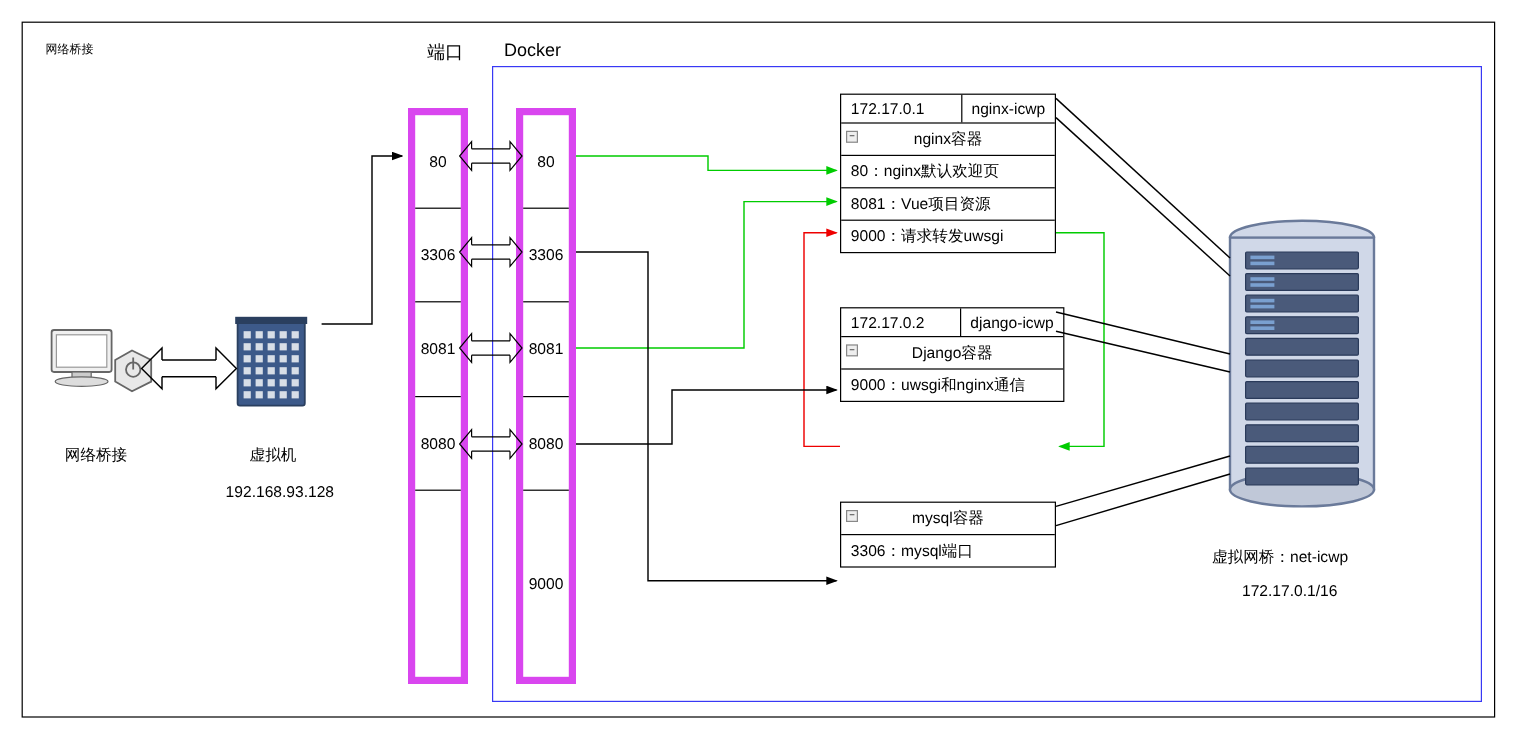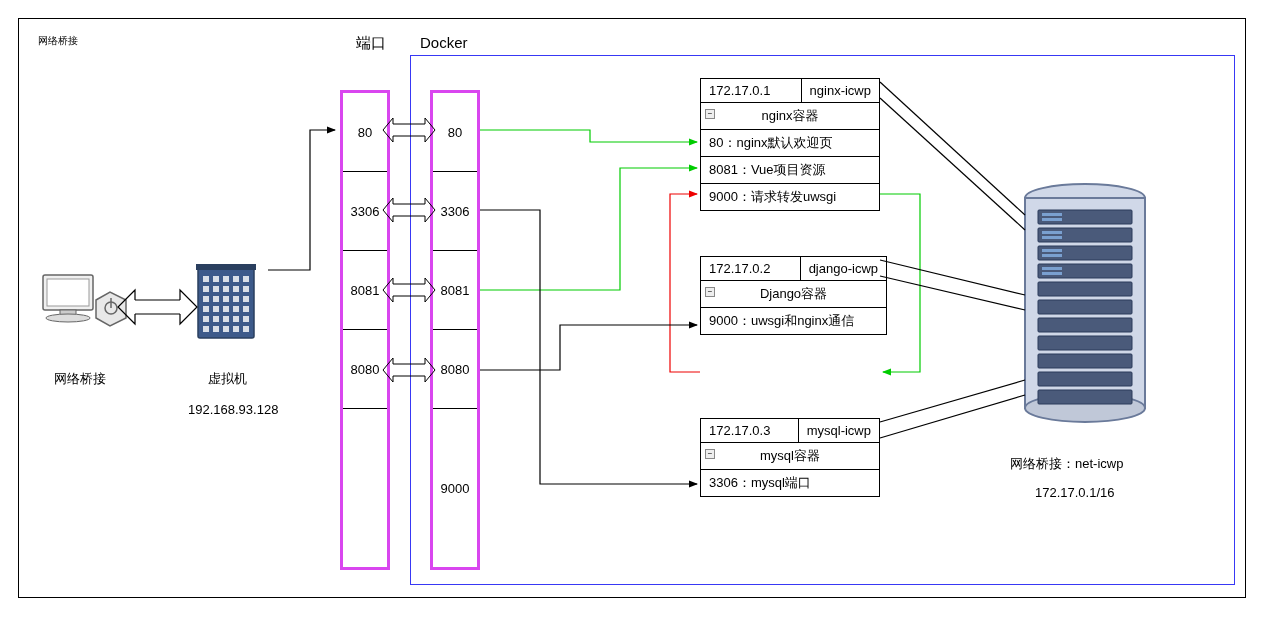--- a/index.html
+++ b/index.html
@@ -1,19 +1,19 @@
 <!DOCTYPE html>
 <html><head>
 <meta charset="utf-8">
 <style>
 *{box-sizing:border-box;margin:0;padding:0}
 body{font-family:Arial,"Microsoft YaHei",sans-serif;font-size:13px;background:#fff;width:1264px;height:617px;position:relative;overflow:hidden}
 .outer-border{position:absolute;left:18px;top:18px;width:1228px;height:580px;border:1px solid #000}
 .label{position:absolute;white-space:nowrap}
-.port-col{position:absolute;width:50px;border:3px solid #d946ef;display:flex;flex-direction:column}
+.port-col{position:absolute;width:50px;border:6px solid #d946ef;display:flex;flex-direction:column}
 .port-cell{border-bottom:1px solid #000;text-align:center;padding:14px 0;height:80px;display:flex;align-items:center;justify-content:center}
 .port-cell:last-child{border-bottom:none}
 .docker-box{position:absolute;border:1px solid #3838f5}
 .container-box{position:absolute;border:1px solid #000;background:#fff}
 .container-header{display:flex;border-bottom:1px solid #000}
 .ip-cell{border-right:1px solid #000;padding:4px 8px;flex:1}
 .name-cell{padding:4px 8px}
 .container-title{border-bottom:1px solid #000;padding:4px 8px;text-align:center;position:relative}
 .collapse-icon{position:absolute;left:4px;top:6px;width:10px;height:10px;border:1px solid #888;background:#eee;font-size:8px;line-height:8px;text-align:center}
 .container-row{border-bottom:1px solid #000000;padding:4px 8px}
@@ -114,24 +114,20 @@
 <div class="container-box" style="left:700px;top:256px;width:187px">
   <div class="container-header">
     <div class="ip-cell">172.17.0.2</div>
     <div class="name-cell">django-icwp</div>
   </div>
   <div class="container-title"><span class="collapse-icon">−</span><span>Django容器</span></div>
   <div class="container-row">9000：uwsgi和nginx通信</div>
 </div>
 
 <div class="container-box" style="left:700px;top:418px;width:180px">
-  <div class="container-header">
-    <div class="ip-cell">172.17.0.3</div>
-    <div class="name-cell">mysql-icwp</div>
-  </div>
   <div class="container-title"><span class="collapse-icon">−</span><span>mysql容器</span></div>
   <div class="container-row">3306：mysql端口</div>
 </div>
 
 <svg class="server-icon" style="left:1020px;top:180px" width="130" height="250" viewBox="0 0 130 250">
   <ellipse cx="65" cy="18" rx="60" ry="14" fill="#d0d8e8" stroke="#6a7a9a" stroke-width="2"></ellipse>
   <rect x="5" y="18" width="120" height="210" fill="#d0d8e8" stroke="#6a7a9a" stroke-width="2"></rect>
   <ellipse cx="65" cy="228" rx="60" ry="14" fill="#c0c8d8" stroke="#6a7a9a" stroke-width="2"></ellipse>
   <g>
     <rect x="18" y="30" width="94" height="14" fill="#4a5a7a" stroke="#2a3a5a" rx="1"></rect>
@@ -150,21 +146,21 @@
     <rect x="22" y="33" width="20" height="3"></rect>
       <rect x="22" y="38" width="20" height="3"></rect>
     <rect x="22" y="51" width="20" height="3"></rect>
       <rect x="22" y="56" width="20" height="3"></rect>
     <rect x="22" y="69" width="20" height="3"></rect>
       <rect x="22" y="74" width="20" height="3"></rect>
     <rect x="22" y="87" width="20" height="3"></rect>
       <rect x="22" y="92" width="20" height="3"></rect>
   </g>
 </svg>
-<div class="label" style="left:1010px;top:455px">网络桥接：net-icwp</div>
+<div class="label" style="left:1010px;top:455px">虚拟网桥：net-icwp</div>
 <div class="label" style="left:1035px;top:485px">172.17.0.1/16</div>
 
 <svg width="1264" height="617">
   <defs>
     <marker id="arrow-black" markerWidth="8" markerHeight="8" refX="7" refY="3" orient="auto">
         <path d="M0,0 L8,3 L0,6 Z" fill="#000"></path>
       </marker>
     <marker id="arrow-green" markerWidth="8" markerHeight="8" refX="7" refY="3" orient="auto">
         <path d="M0,0 L8,3 L0,6 Z" fill="#0c0"></path>
       </marker>

